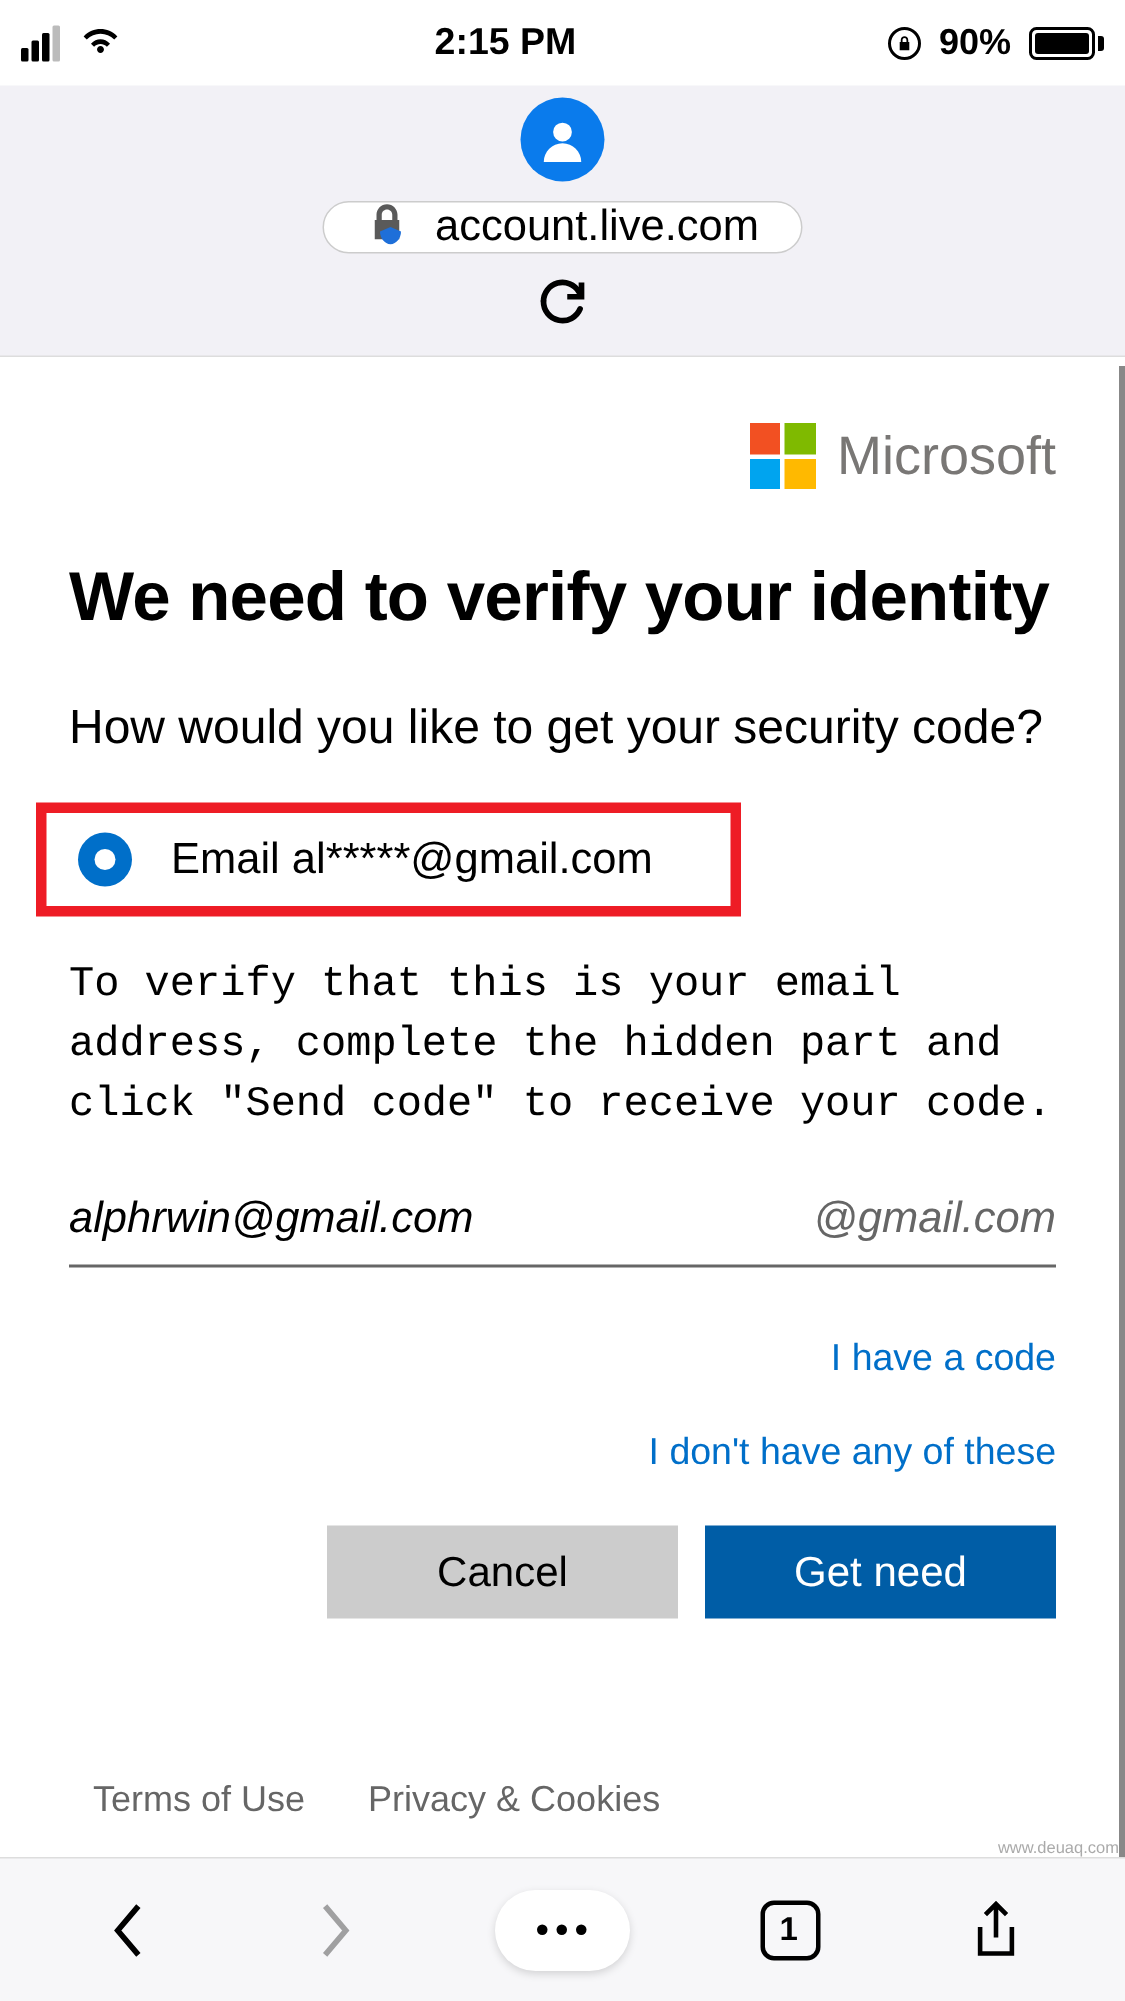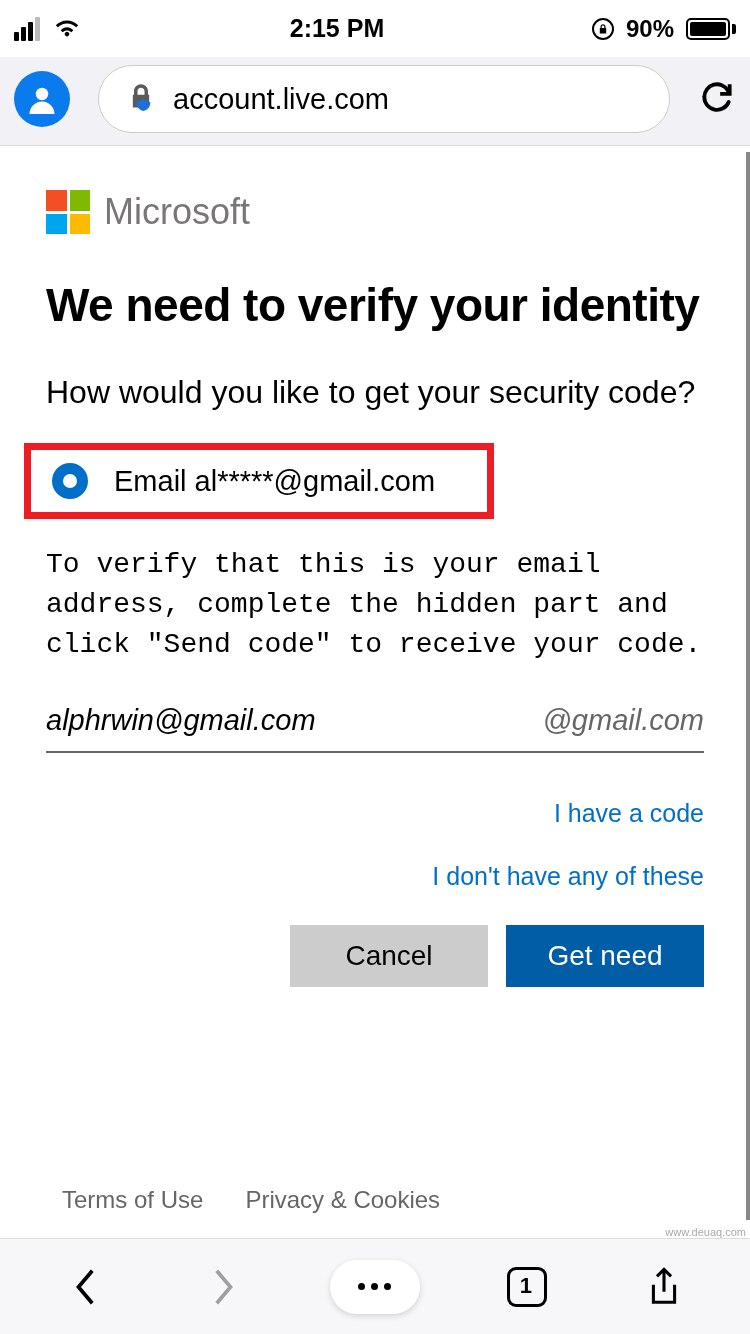--- a/index.html
+++ b/index.html
@@ -15,31 +15,31 @@
   .signal span.off { background: #bbb; }
   .signal span:nth-child(1){height:9px} .signal span:nth-child(2){height:14px} .signal span:nth-child(3){height:19px} .signal span:nth-child(4){height:24px}
   .wifi svg { width: 30px; height: 22px; }
   .lockrot { display:flex; align-items:center; justify-content:center; width:22px; height:22px; border:2px solid #000; border-radius:50%; font-size:12px; }
   .batt { display:flex; align-items:center; }
   .batt-body { width:44px; height:22px; border:2px solid #000; border-radius:5px; position:relative; }
   .batt-fill { position:absolute; left:2px; top:2px; bottom:2px; width:90%; background:#000; border-radius:2px; }
   .batt-tip { width:4px; height:10px; background:#000; margin-left:2px; border-radius:0 2px 2px 0; }
 
   
-  .chrome-top { background:#f2f1f6; border-bottom:1px solid #ddd; padding:8px 14px 12px; display:flex; align-items:center; gap:28px; }
+  .chrome-top { background:#f2f1f6; border-bottom:1px solid #ddd; padding:8px 14px 12px; display:flex; align-items:center; gap:13px;flex-direction:column; }
   .avatar { width:56px; height:56px; border-radius:50%; background:#0a7bec; display:flex; align-items:center; justify-content:center; flex-shrink:0; }
   .addrbar { flex:1; height:68px; background:#fff; border:1.5px solid #ccc; border-radius:34px; display:flex; align-items:center; padding:0 28px; gap:18px; }
   .siteicon svg { width:28px; height:28px; }
   .url { font-size:29px; color:#000; }
   .reload svg { width:38px; height:38px; }
 
   
   .page { flex:1; overflow:hidden; position:relative; background:#fff; }
   .page-inner { padding: 44px 46px 0 46px; }
-  .mslogo { display:flex; align-items:center; gap:14px; margin-bottom:44px; }
+  .mslogo { display:flex; align-items:center; gap:14px; margin-bottom:44px;justify-content:flex-end; }
   .msgrid { width:44px; height:44px; display:grid; grid-template-columns:1fr 1fr; grid-template-rows:1fr 1fr; gap:3px; }
   .msgrid span:nth-child(1){background:#f25022} .msgrid span:nth-child(2){background:#7fba00}
   .msgrid span:nth-child(3){background:#00a4ef} .msgrid span:nth-child(4){background:#ffb900}
   .msname { font-size:36px; color:#797775; font-weight:500; }
   h1.heading { font-size:46px; font-weight:700; line-height:1.18; letter-spacing:-0.5px; margin-bottom:38px; }
   .subhead { font-size:32px; line-height:1.4; color:#000; margin-bottom:30px; }
 
   .radio-row { display:flex; align-items:center; gap:26px; padding:18px 10px 18px 6px; position:relative; }
   .radio-highlight { position:absolute; left:-22px; right:210px; top:-2px; bottom:-2px; border:7px solid #ee1c25; pointer-events:none; }
   .radio { width:36px; height:36px; border-radius:50%; background:#006fc9; display:flex; align-items:center; justify-content:center; flex-shrink:0; }
@@ -48,21 +48,21 @@
 
   .instruct { font-size:28px; line-height:1.42; margin-top:28px; margin-bottom:40px;font-family:Liberation Mono, monospace; }
 
   .email-field { position:relative; border-bottom:2px solid #666; padding:0 0 14px 0; display:flex; align-items:baseline; justify-content:space-between; margin-bottom:46px;font-style:italic; }
   .email-value { font-size:29px; color:#000; }
   .email-suffix { font-size:29px; color:#666; }
 
   .link { display:block; font-size:25px; color:#006fc9; text-decoration:none; margin-bottom:34px;text-align:right; }
 
   .btnrow { display:flex; justify-content:flex-end; gap:18px; margin-top:22px; }
-  .btn { width:198px; height:62px; border:none; font-size:28px; display:flex; align-items:center; justify-content:center; cursor:pointer; }
+  .btn { width:234px; height:62px; border:none; font-size:28px; display:flex; align-items:center; justify-content:center; cursor:pointer; }
   .btn-secondary { background:#ccc; color:#000; }
   .btn-primary { background:#005da6; color:#fff; }
 
   .footer-links { position:absolute; left:62px; bottom:24px; display:flex; gap:42px; font-size:24px; color:#666; }
 
   .watermark { position:absolute; bottom:0; right:4px; font-size:11px; color:#aaa; }
 
   .scroll-indicator { position:absolute; right:0; top:6px; width:4px; height:1068px; background:#888; }
 
   

